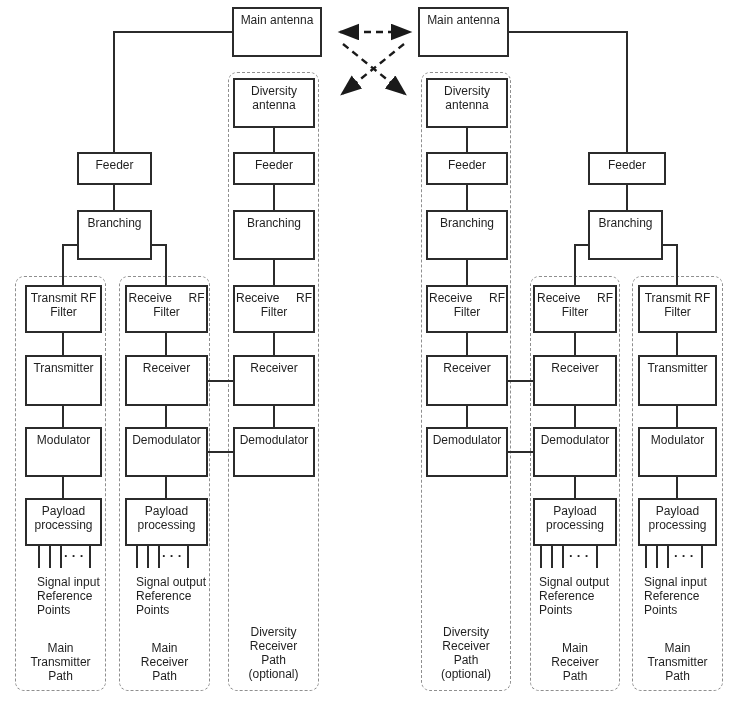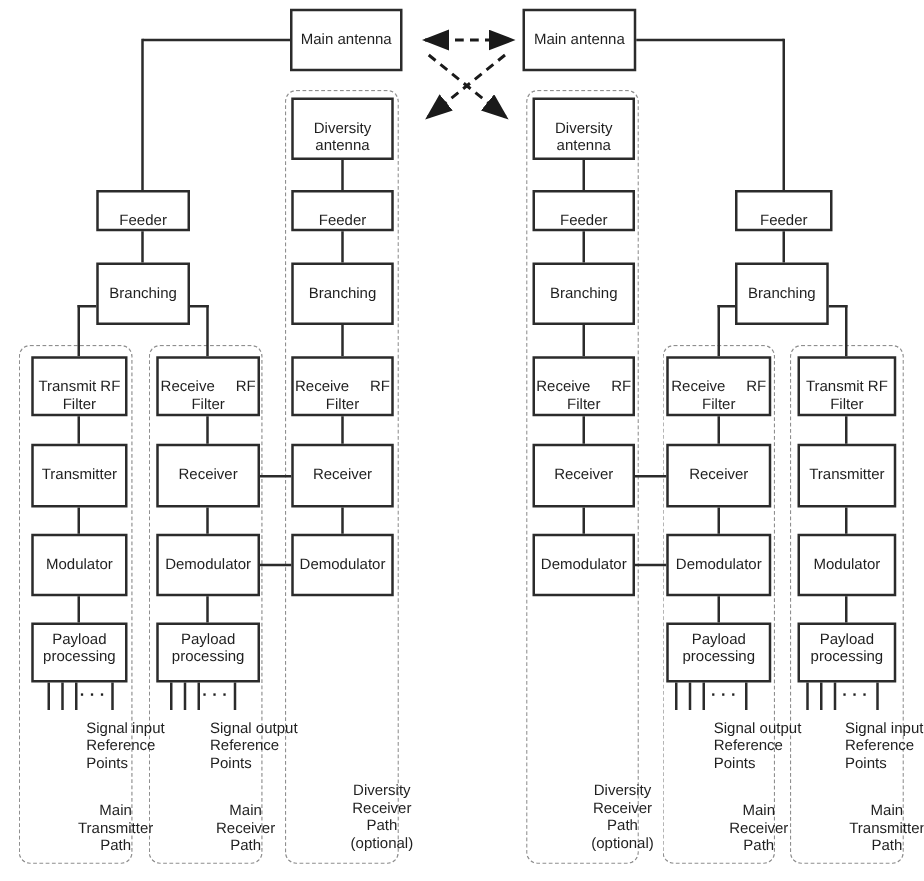--- a/index.html
+++ b/index.html
@@ -2,24 +2,24 @@
 <html><head>
 <meta charset="utf-8">
 <style>
   html,body{margin:0;padding:0;background:#fff;}
   .canvas{position:relative;width:739px;height:705px;background:#fff;
           font-family:"Liberation Sans",sans-serif;overflow:hidden;}
   .grp{position:absolute;box-sizing:border-box;border:1px dashed #8f8f8f;
        border-radius:9px;z-index:1;}
   .ln{position:absolute;background:#2b2b2b;z-index:2;}
   .box{position:absolute;box-sizing:border-box;border:2px solid #2b2b2b;background:#fff;
-       color:#1f1f1f;font-size:12px;line-height:14px;text-align:center;padding-top:15px;
+       color:#1f1f1f;font-size:12px;line-height:14px;text-align:center;padding-top:4px;
        white-space:pre-wrap;z-index:3;}
   .lbl{position:absolute;color:#1f1f1f;font-size:12px;line-height:14px;
-       white-space:pre-wrap;z-index:3;margin-left:32px;}
+       white-space:pre-wrap;z-index:3;}
   .ctr{text-align:center;}
   .dots{position:absolute;color:#1f1f1f;font-size:13px;font-weight:bold;
         text-align:center;z-index:3;}
   svg.arrows{position:absolute;left:325px;top:18px;width:100px;height:90px;z-index:4;}
 </style>
 </head>
 <body>
 
 <div class="canvas">
 

